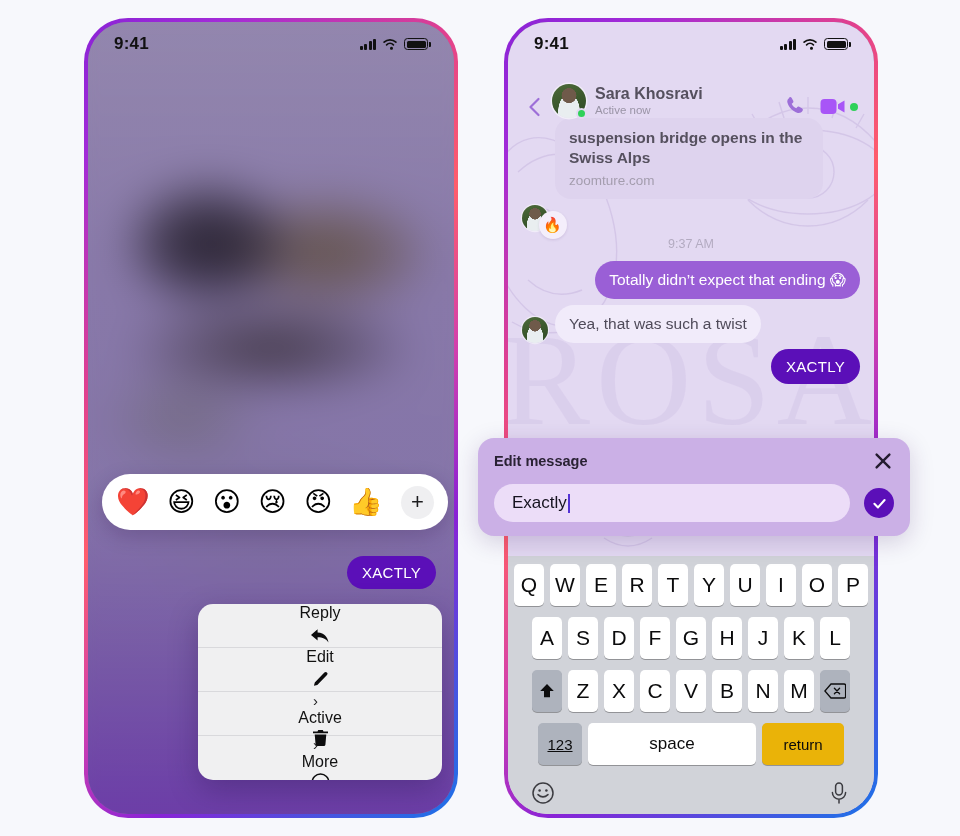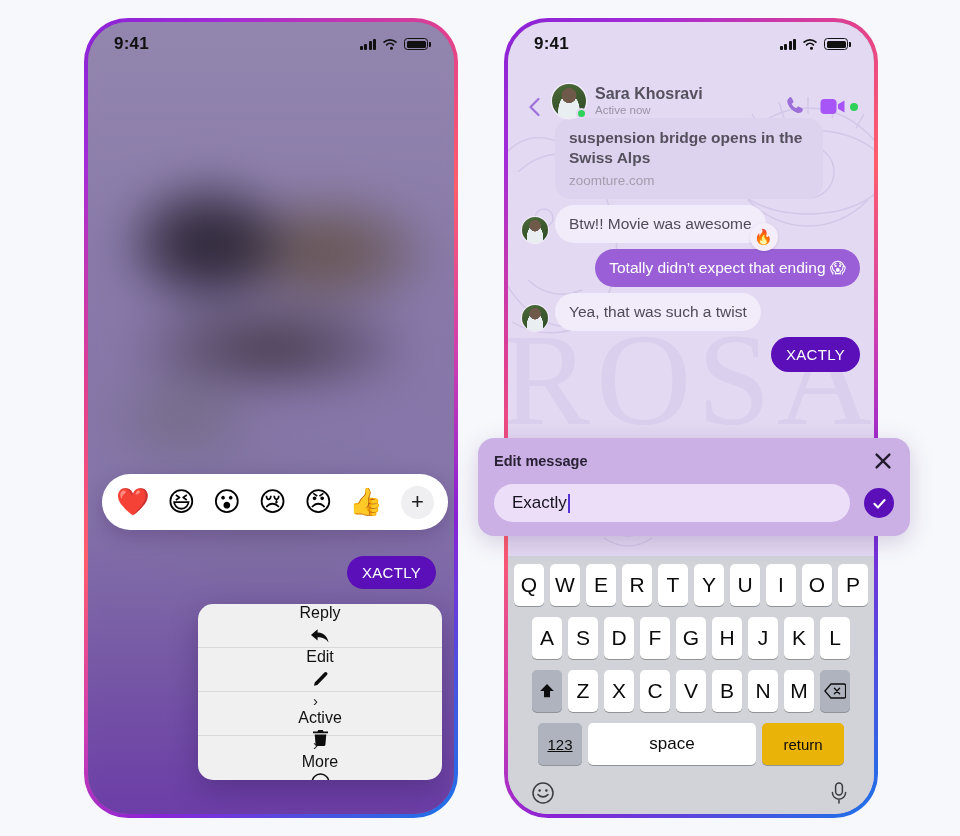--- a/index.html
+++ b/index.html
@@ -390,24 +390,24 @@
 
         <div class="msgrow">
           <div class="linkcard">
             <div class="lc-title">suspension bridge opens in the Swiss Alps</div>
             <div class="lc-url">zoomture.com</div>
           </div>
         </div>
 
         <div class="msgrow">
           <div class="mini-av"></div>
-          <div class="bubble in">Btw!! Movie was awesome</div>
           <div class="rx-pill">🔥</div>
         </div>
 
+        <div class="timestamp">9:37 AM</div>
 
         <div class="msgrow out">
           <div class="bubble out">Totally didn’t expect that ending 😱</div>
         </div>
 
         <div class="msgrow">
           <div class="mini-av"></div>
           <div class="bubble in">Yea, that was such a twist</div>
         </div>
 

